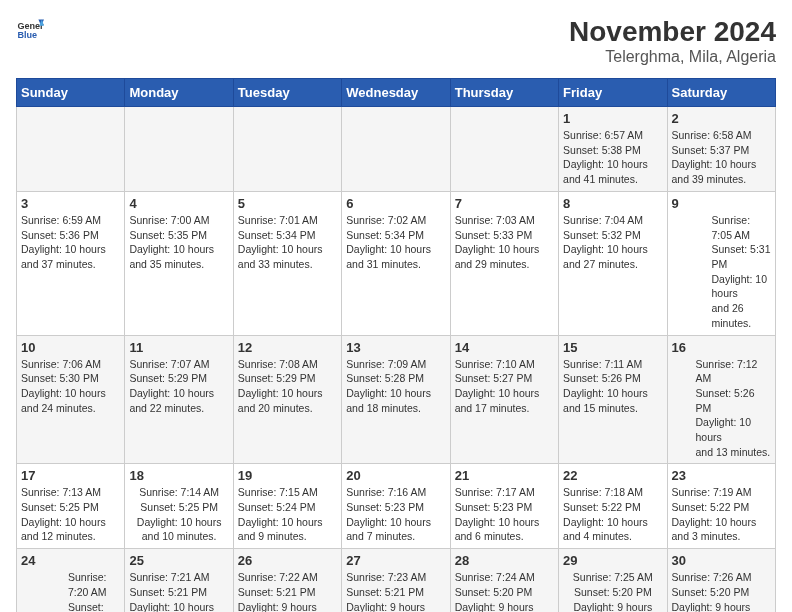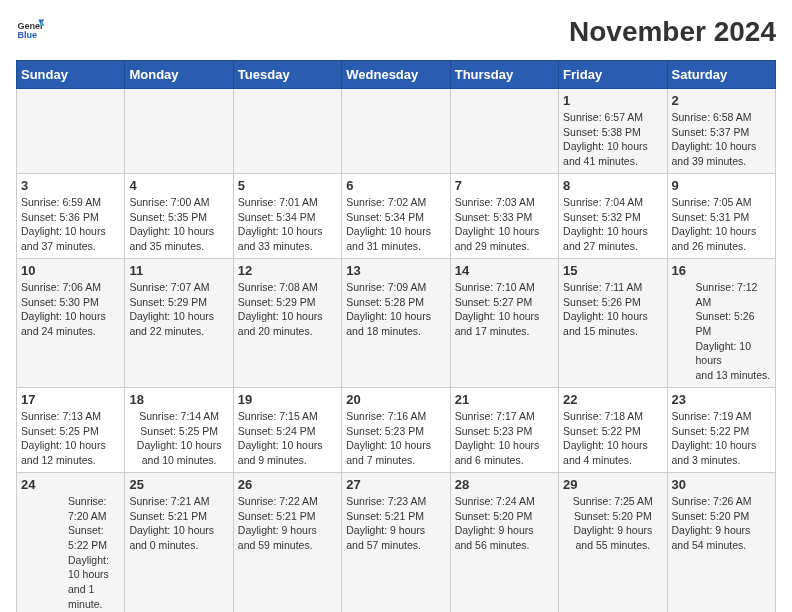--- a/index.html
+++ b/index.html
@@ -86,20 +86,21 @@
   <div class="logo">
     <svg class="logo-icon" viewBox="0 0 40 40">
       <text x="2" y="18" font-size="13" font-weight="bold" fill="#333" font-family="Arial">General</text>
       <text x="2" y="32" font-size="13" font-weight="bold" fill="#2a5db0" font-family="Arial">Blue</text>
       <polygon points="32,5 40,5 36,14" fill="#2a5db0"></polygon>
       <polygon points="33,14 40,14 37,5" fill="#4da3e0"></polygon>
     </svg>
   </div>
   <div class="title-area">
     <div class="month-title">November 2024</div>
+    <div class="location-title">Telerghma, Mila, Algeria</div>
   </div>
 </div>
 
 <table>
   <thead>
     <tr id="weekday-header">
     <th>Sunday</th>
         <th>Monday</th>
         <th>Tuesday</th>
         <th>Wednesday</th>
@@ -168,21 +169,21 @@
         </td>
         <td>
           <span class="day-number">8</span>
           <div class="day-info" style="white-space: pre-line;">Sunrise: 7:04 AM
 Sunset: 5:32 PM
 Daylight: 10 hours
 and 27 minutes.</div>
         </td>
         <td>
           <span class="day-number">9</span>
-          <div class="day-info" style="white-space: pre-line;">Sunrise: 7:05 AM
+          <div class="day-info" style="white-space: pre-line; margin-left: 40px;">Sunrise: 7:05 AM
 Sunset: 5:31 PM
 Daylight: 10 hours
 and 26 minutes.</div>
         </td>
       </tr>
       <tr>
         <td>
           <span class="day-number">10</span>
           <div class="day-info" style="white-space: pre-line;">Sunrise: 7:06 AM
 Sunset: 5:30 PM

